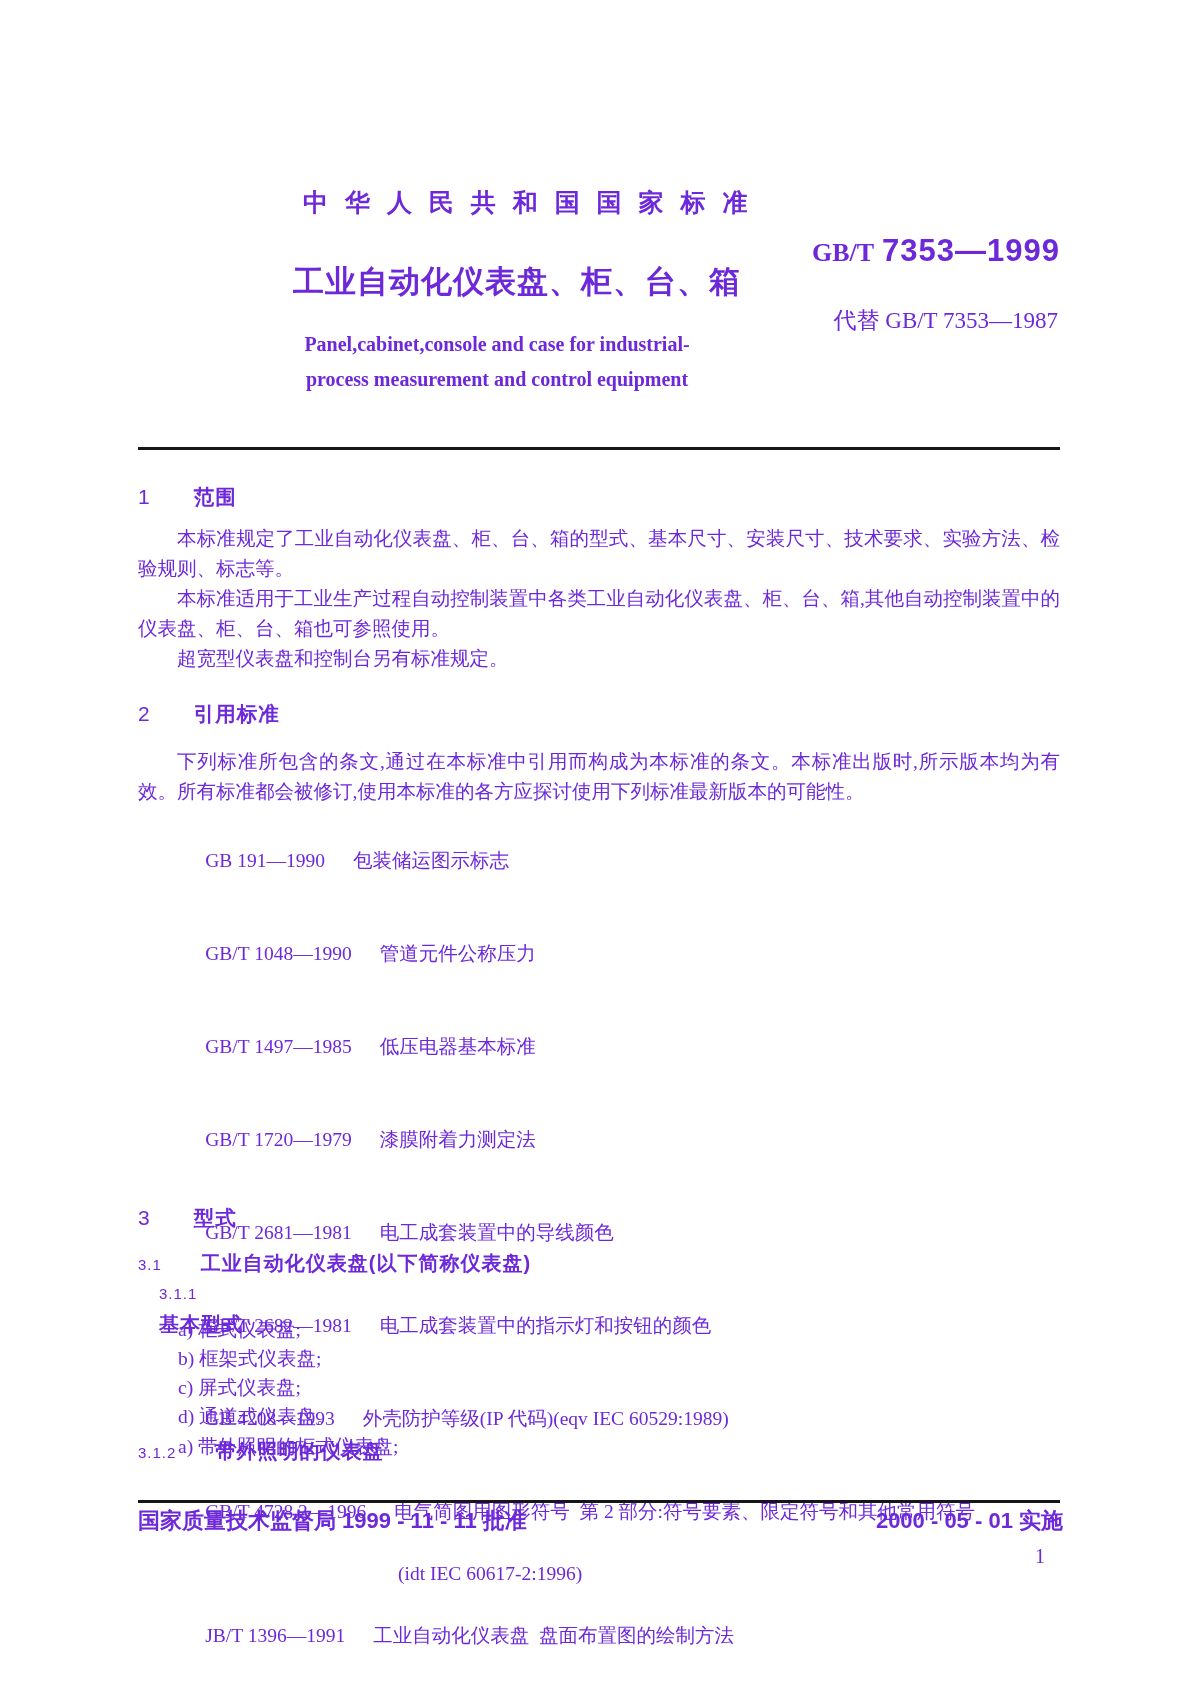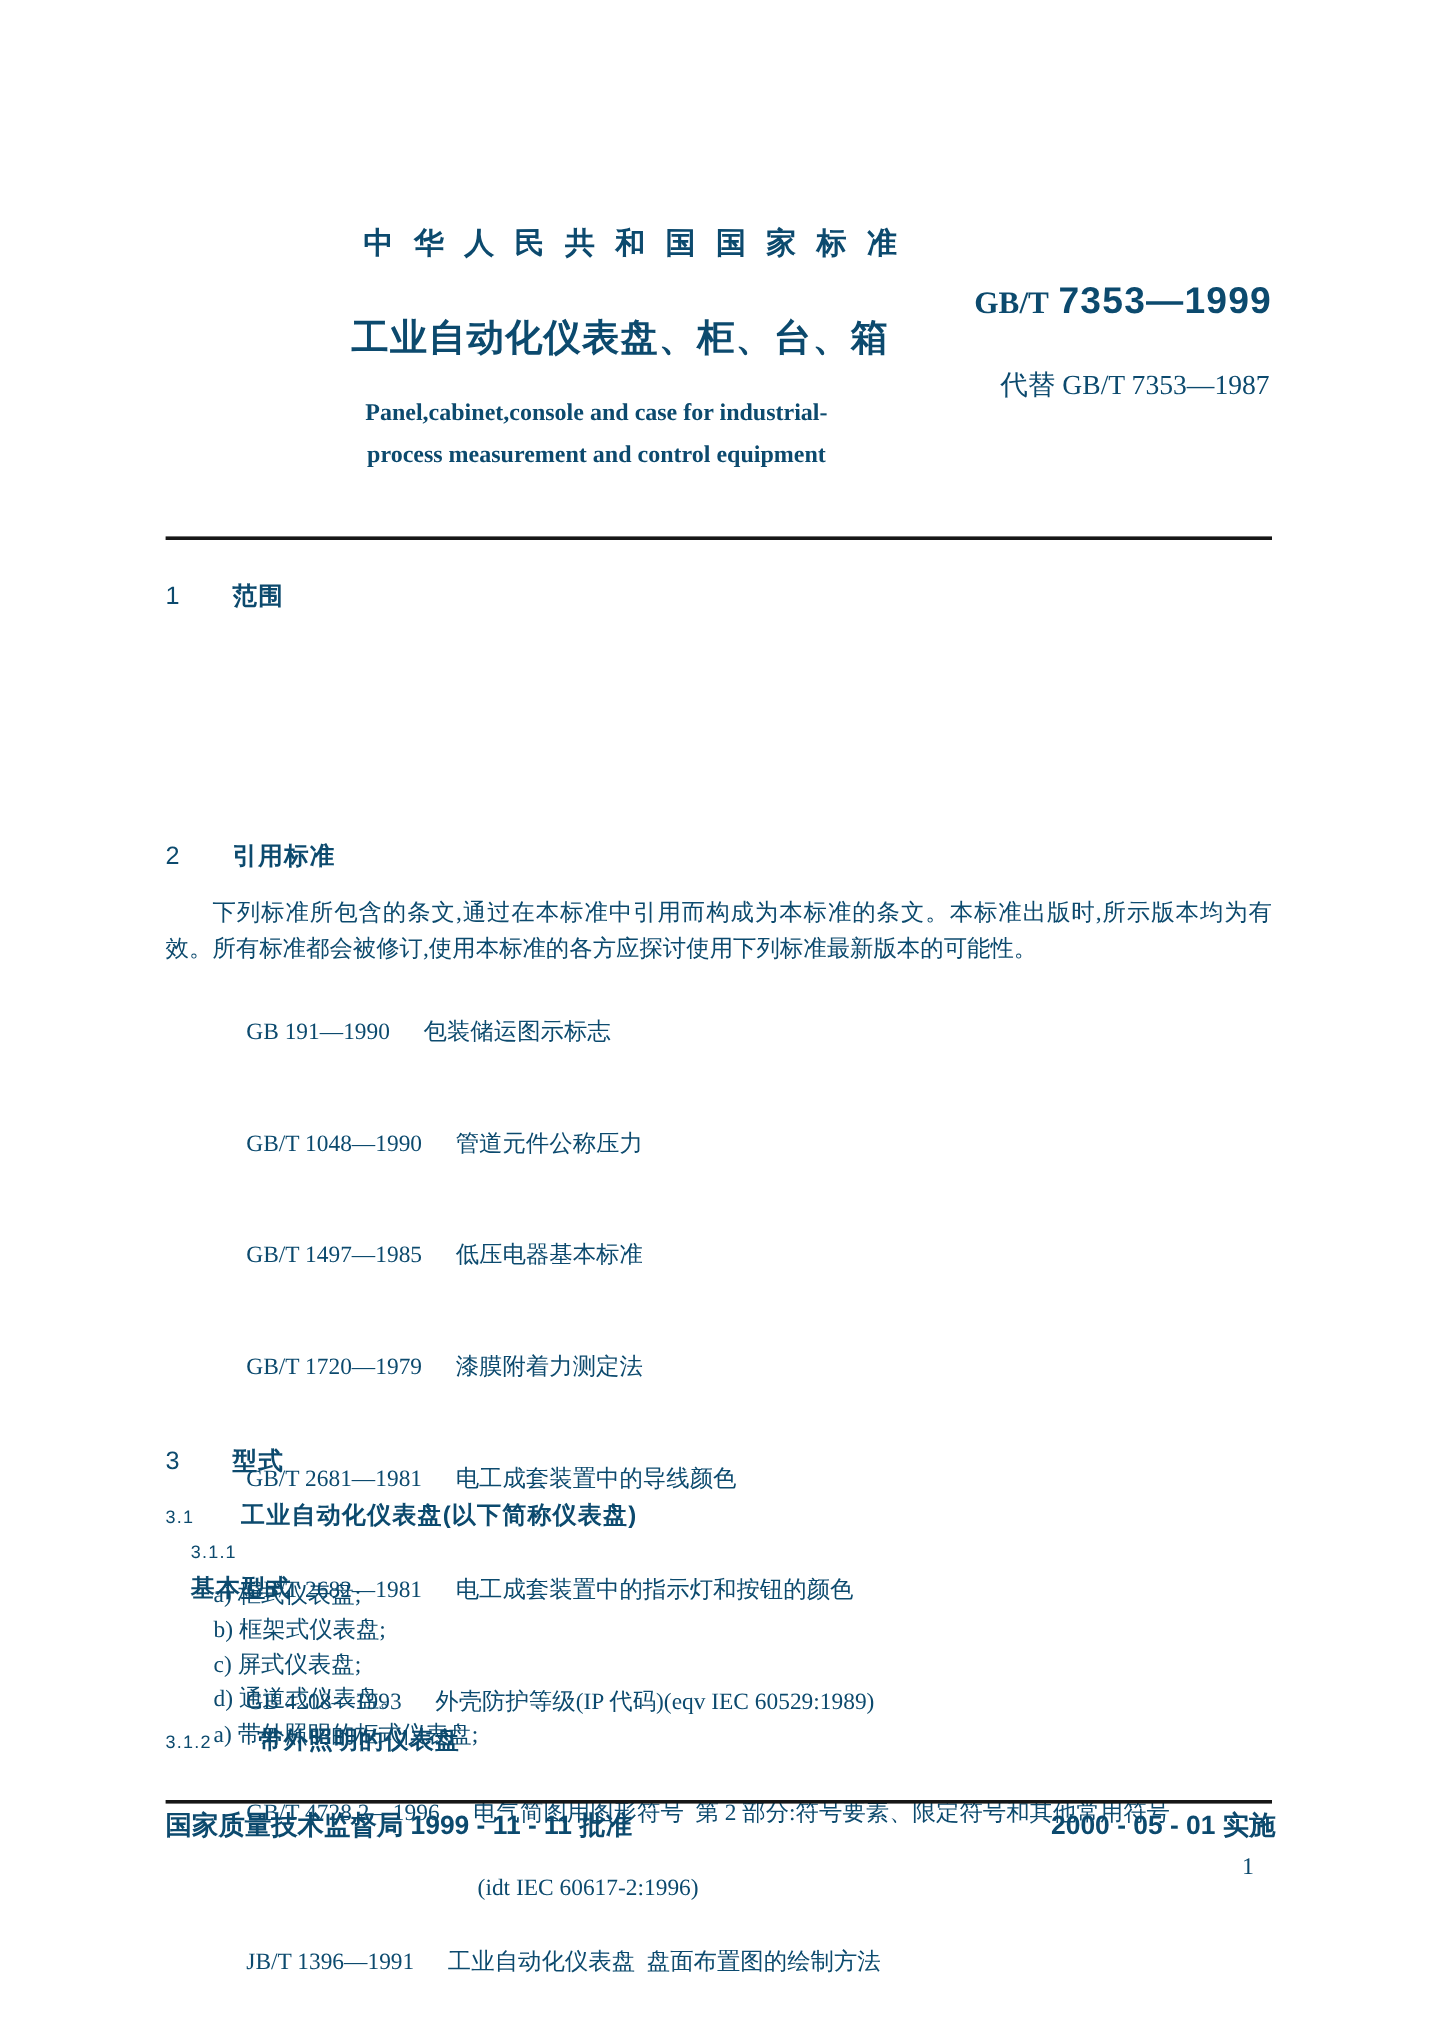--- a/index.html
+++ b/index.html
@@ -3,21 +3,21 @@
 <meta charset="utf-8">
 <style>
   * { margin: 0; padding: 0; box-sizing: border-box; }
   html, body { background: #ffffff; }
   .page {
     position: relative;
     width: 1191px;
     height: 1684px;
     margin: 0 auto;
     background: #ffffff;
-    color: #0c4a6e;
+    color: #6d28d9;
     font-family: "Liberation Serif", serif;
     overflow: hidden;
   }
   .abs { position: absolute; }
 
   
   .ns-label {
     left: 303px; top: 186px;
     font-family: "Liberation Sans", sans-serif;
     font-weight: 700;
@@ -132,20 +132,25 @@
     <div>process measurement and control equipment</div>
   </div>
 
   <div class="abs rule rule-top"></div>
 
   <div class="abs col sec-head" style="top:482px;">
     <span class="num">1</span>
     <span class="t">范围</span>
   </div>
 
+  <div class="abs col paras" style="top:524px;">
+    <p>本标准规定了工业自动化仪表盘、柜、台、箱的型式、基本尺寸、安装尺寸、技术要求、实验方法、检验规则、标志等。</p>
+    <p>本标准适用于工业生产过程自动控制装置中各类工业自动化仪表盘、柜、台、箱,其他自动控制装置中的仪表盘、柜、台、箱也可参照使用。</p>
+    <p>超宽型仪表盘和控制台另有标准规定。</p>
+  </div>
 
   <div class="abs col sec-head" style="top:699px;">
     <span class="num">2</span>
     <span class="t">引用标准</span>
   </div>
 
   <div class="abs col paras" style="top:747px;">
     <p>下列标准所包含的条文,通过在本标准中引用而构成为本标准的条文。本标准出版时,所示版本均为有效。所有标准都会被修订,使用本标准的各方应探讨使用下列标准最新版本的可能性。</p>
   </div>
 

